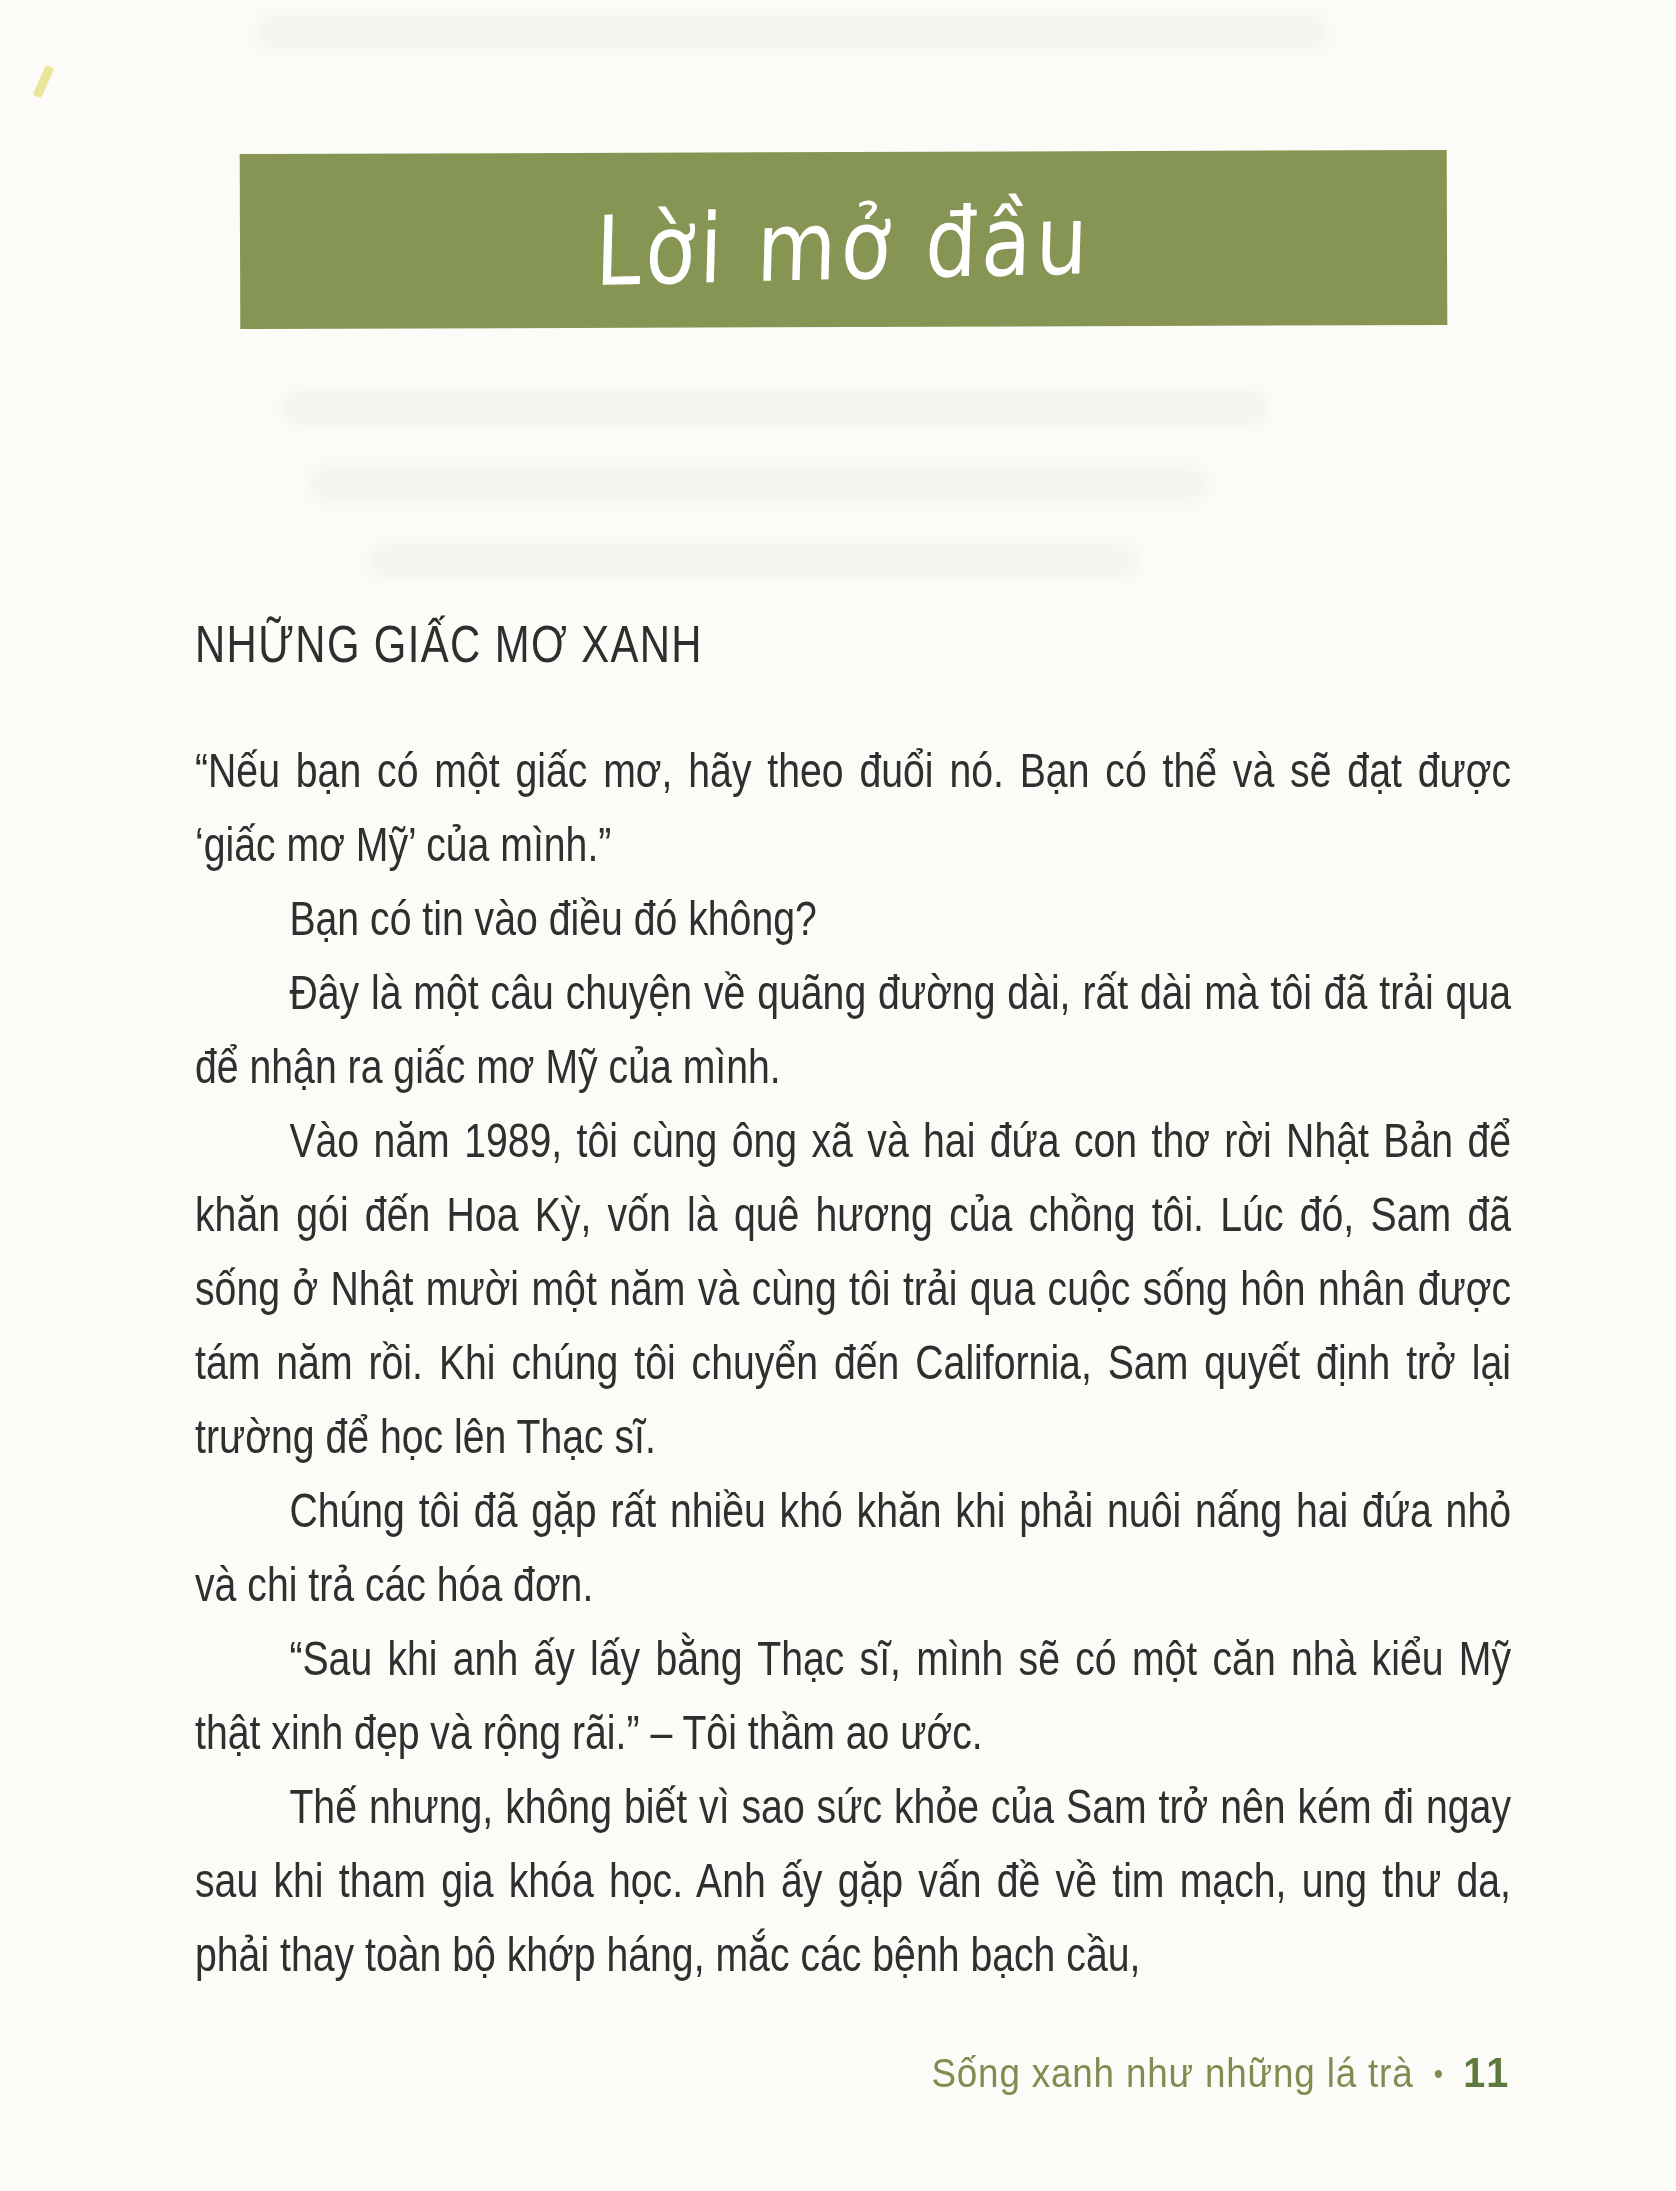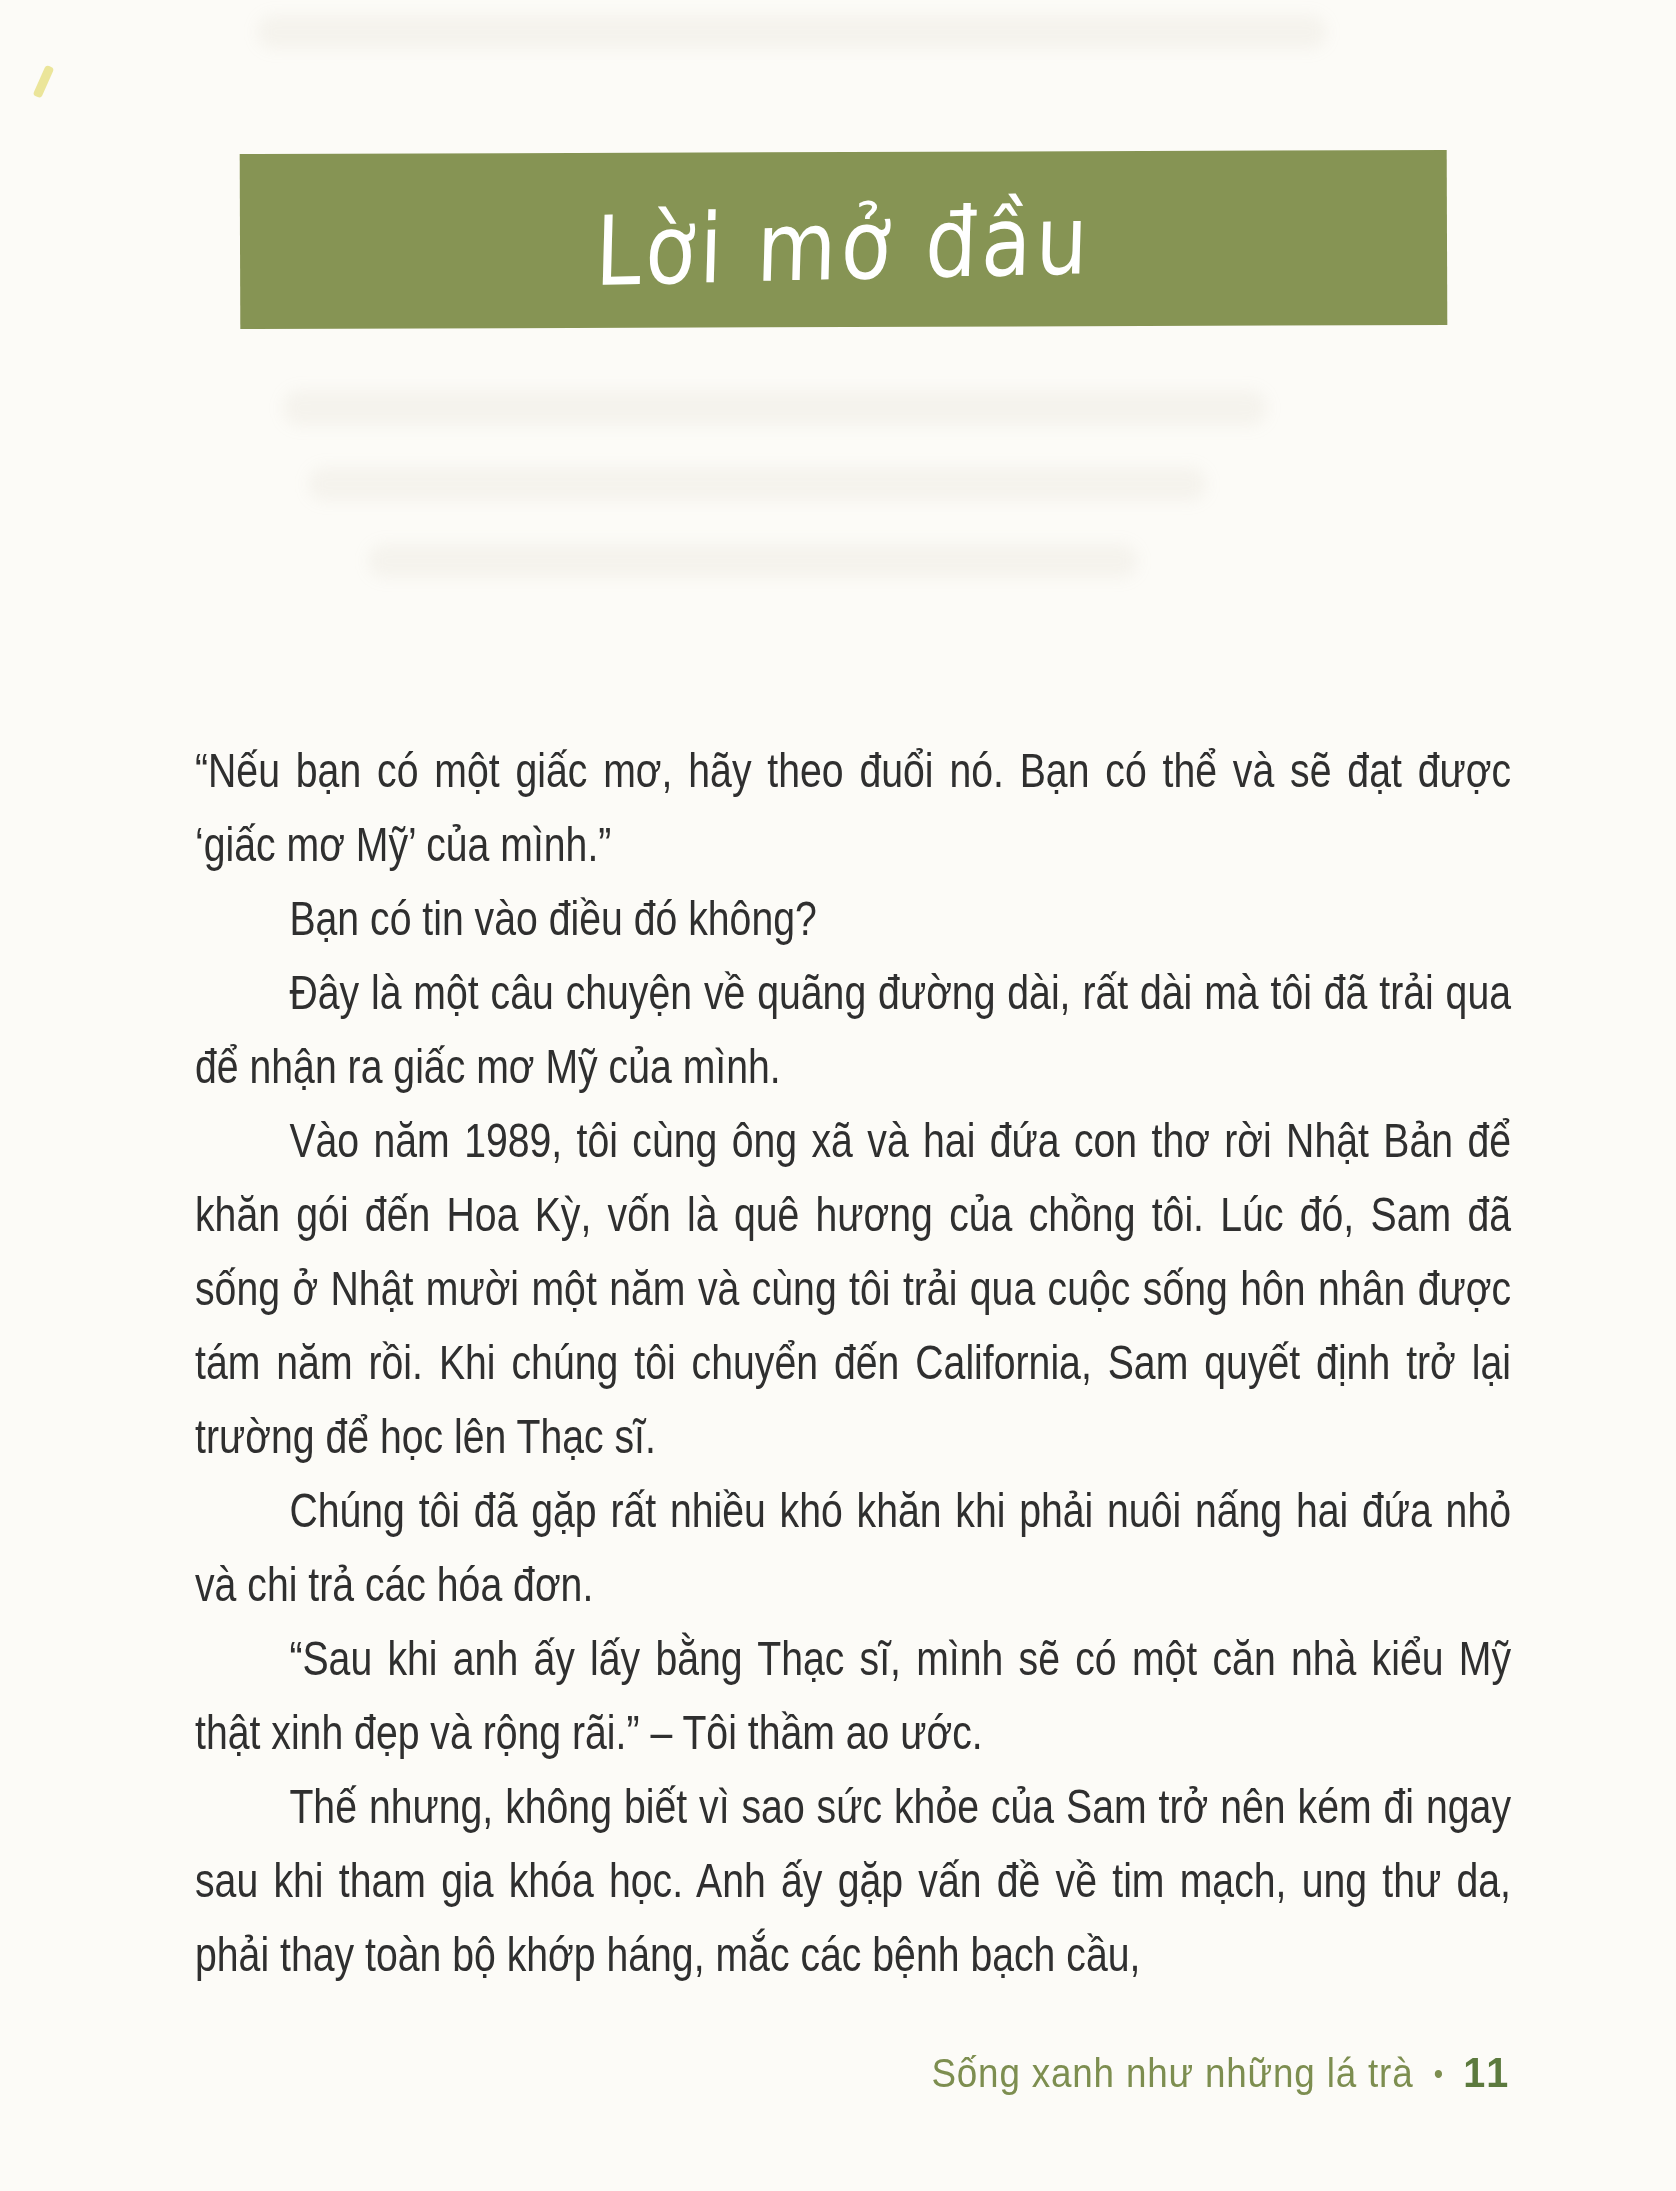--- a/index.html
+++ b/index.html
@@ -124,20 +124,21 @@
   <div class="ghost ghost-1"></div>
   <div class="ghost ghost-2"></div>
   <div class="ghost ghost-3"></div>
   <div class="ghost ghost-4"></div>
   <div class="mark-yellow"></div>
 
   <div class="banner">
     <div class="banner-title">Lời mở đầu</div>
   </div>
 
+  <h1 class="heading"><span class="condense">NHỮNG GIẤC MƠ XANH</span></h1>
 
   <div class="body-text">
     <p>“Nếu bạn có một giấc mơ, hãy theo đuổi nó. Bạn có thể và sẽ đạt được ‘giấc mơ Mỹ’ của mình.”</p>
     <p class="indent">Bạn có tin vào điều đó không?</p>
     <p class="indent">Đây là một câu chuyện về quãng đường dài, rất dài mà tôi đã trải qua để nhận ra giấc mơ Mỹ của mình.</p>
     <p class="indent">Vào năm 1989, tôi cùng ông xã và hai đứa con thơ rời Nhật Bản để khăn gói đến Hoa Kỳ, vốn là quê hương của chồng tôi. Lúc đó, Sam đã sống ở Nhật mười một năm và cùng tôi trải qua cuộc sống hôn nhân được tám năm rồi. Khi chúng tôi chuyển đến California, Sam quyết định trở lại trường để học lên Thạc sĩ.</p>
     <p class="indent">Chúng tôi đã gặp rất nhiều khó khăn khi phải nuôi nấng hai đứa nhỏ và chi trả các hóa đơn.</p>
     <p class="indent">“Sau khi anh ấy lấy bằng Thạc sĩ, mình sẽ có một căn nhà kiểu Mỹ thật xinh đẹp và rộng rãi.” – Tôi thầm ao ước.</p>
     <p class="indent">Thế nhưng, không biết vì sao sức khỏe của Sam trở nên kém đi ngay sau khi tham gia khóa học. Anh ấy gặp vấn đề về tim mạch, ung thư da, phải thay toàn bộ khớp háng, mắc các bệnh bạch cầu,</p>
   </div>

